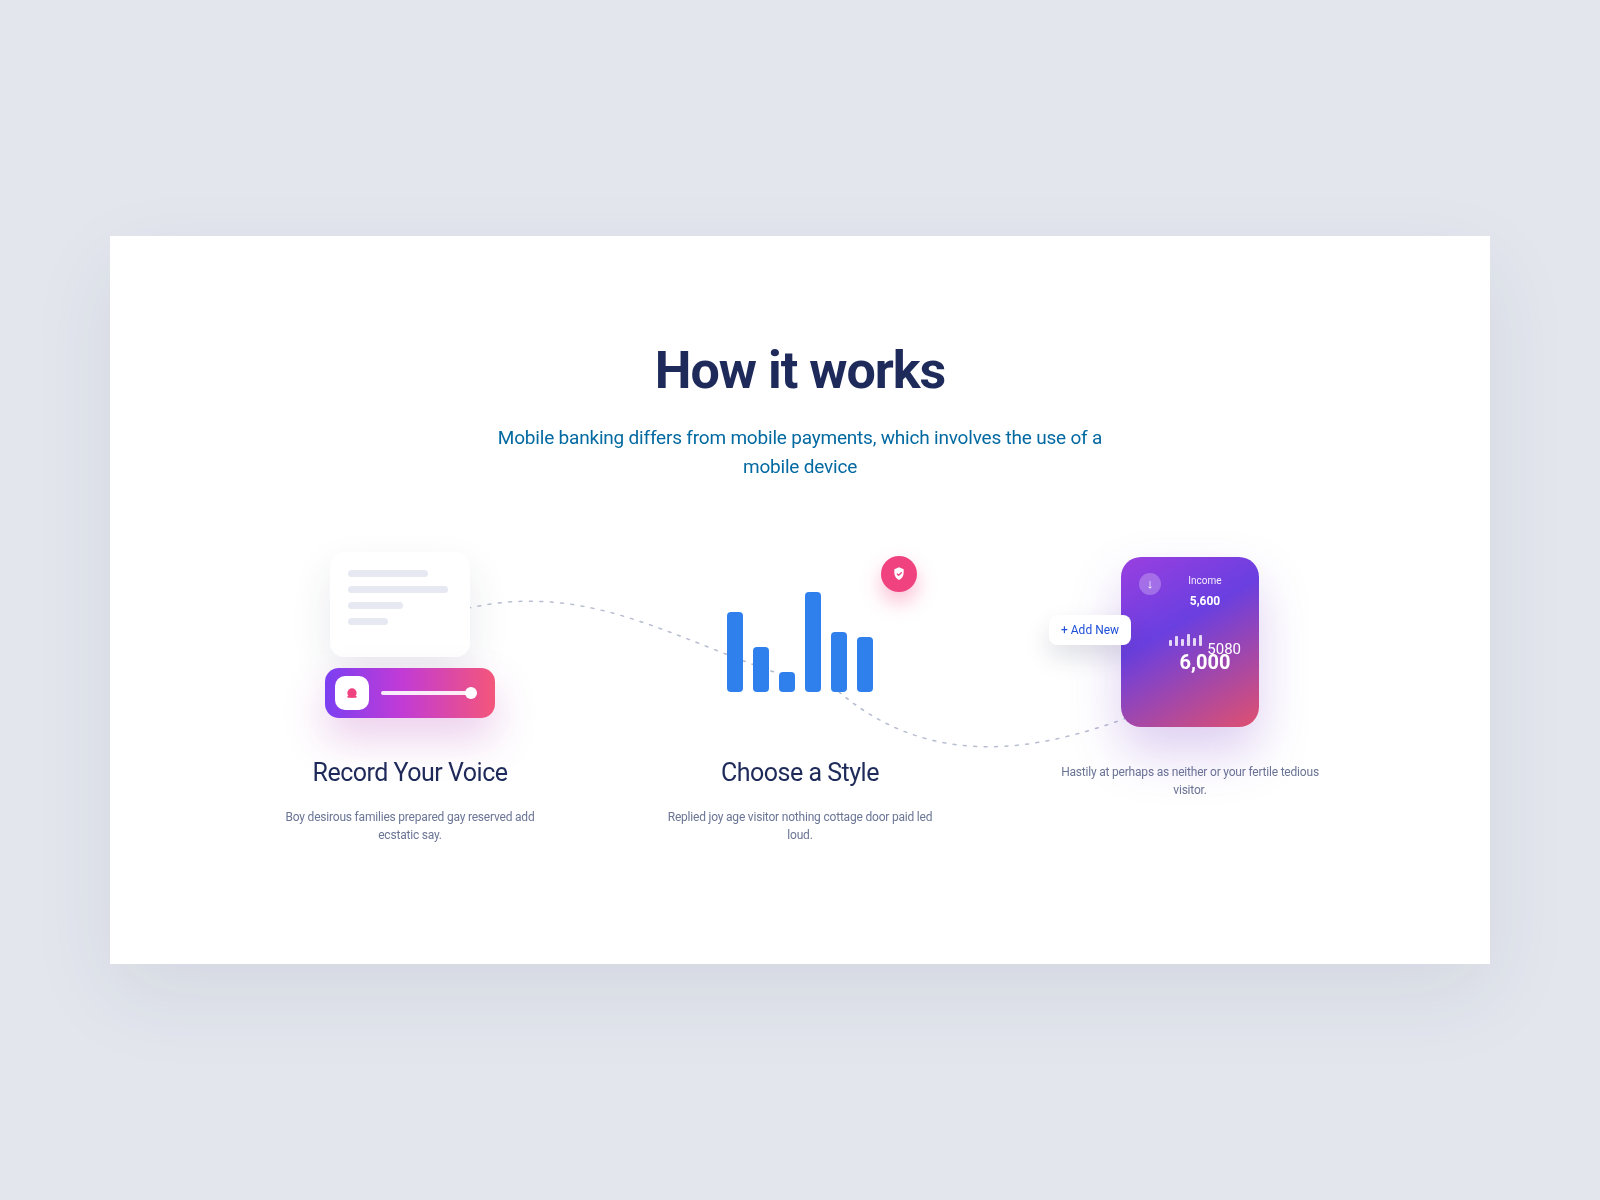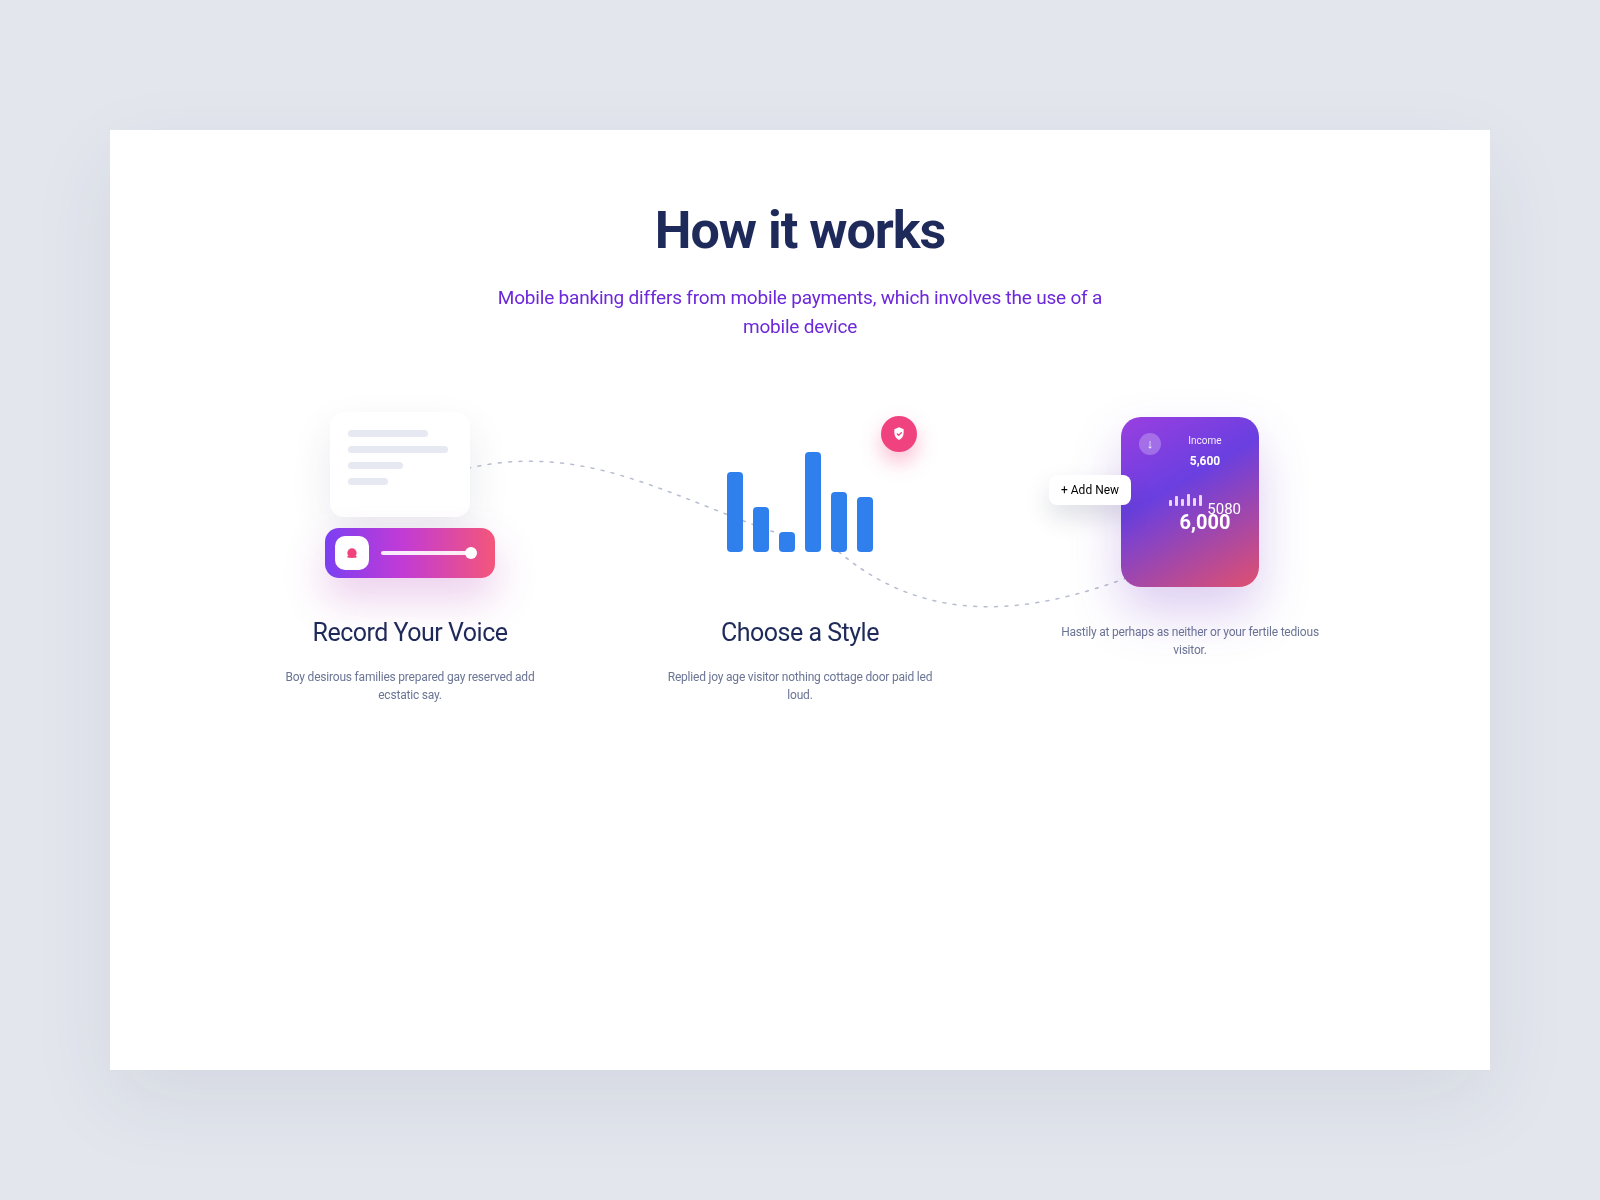--- a/index.html
+++ b/index.html
@@ -6,37 +6,37 @@
   html, body { width: 1600px; height: 1200px; }
   body {
     background: #e3e6ed;
     font-family: -apple-system, BlinkMacSystemFont, "Segoe UI", Roboto, "Helvetica Neue", Arial, sans-serif;
     display: flex;
     align-items: center;
     justify-content: center;
   }
   .canvas {
     width: 1380px;
-    height: 940px;
+    height: 728px;
     background: #fff;
     box-shadow: 0 30px 80px rgba(40,50,90,0.08);
-    padding-top: 70px;
+    padding-top: 104px;
   }
   .hero { text-align: center; }
   .title {
     font-size: 52px;
     font-weight: 700;
     color: #1e2a5a;
     letter-spacing: -1px;
   }
   .subtitle {
     margin-top: 22px;
     font-size: 19px;
     line-height: 1.55;
-    color: #6d28d9;
+    color: #0369a1;
     max-width: 640px;
     margin-left: auto;
     margin-right: auto;
     letter-spacing: -0.2px;
   }
   .steps {
     margin-top: 60px;
     display: flex;
     justify-content: center;
     gap: 110px;
@@ -141,21 +141,21 @@
   }
   .card-lbl{font-size:10px;opacity:.9;margin-top:-20px;margin-left:30px}
   .card-val{font-size:12px;font-weight:700;margin-left:30px;margin-top:8px}
   .mini-bars{display:flex;gap:3px;align-items:flex-end;margin-top:26px;margin-left:30px}
   .mini-bars span{width:3px;background:rgba(255,255,255,.8);border-radius:1px}
   .mb1{height:6px}.mb2{height:10px}.mb3{height:7px}.mb4{height:12px}.mb5{height:8px}.mb6{height:11px}
   .mini-right{font-size:15px;position:absolute;right:18px;top:83px}
   .card-val2{font-size:20px;font-weight:700;margin-left:30px;margin-top:4px}
   .add-chip{
     position:absolute; left:-72px; top:58px;
-    background:#fff;color:#000000;
+    background:#fff;color:#1d4ed8;
     font-size:12px; padding:8px 12px;
     border-radius:8px;
     box-shadow:0 12px 25px rgba(40,50,90,0.15);
   }
 
   
   .connector{
     position:absolute; top:20px; left:0; width:100%; height:260px;
     pointer-events:none; z-index:0;
   }

